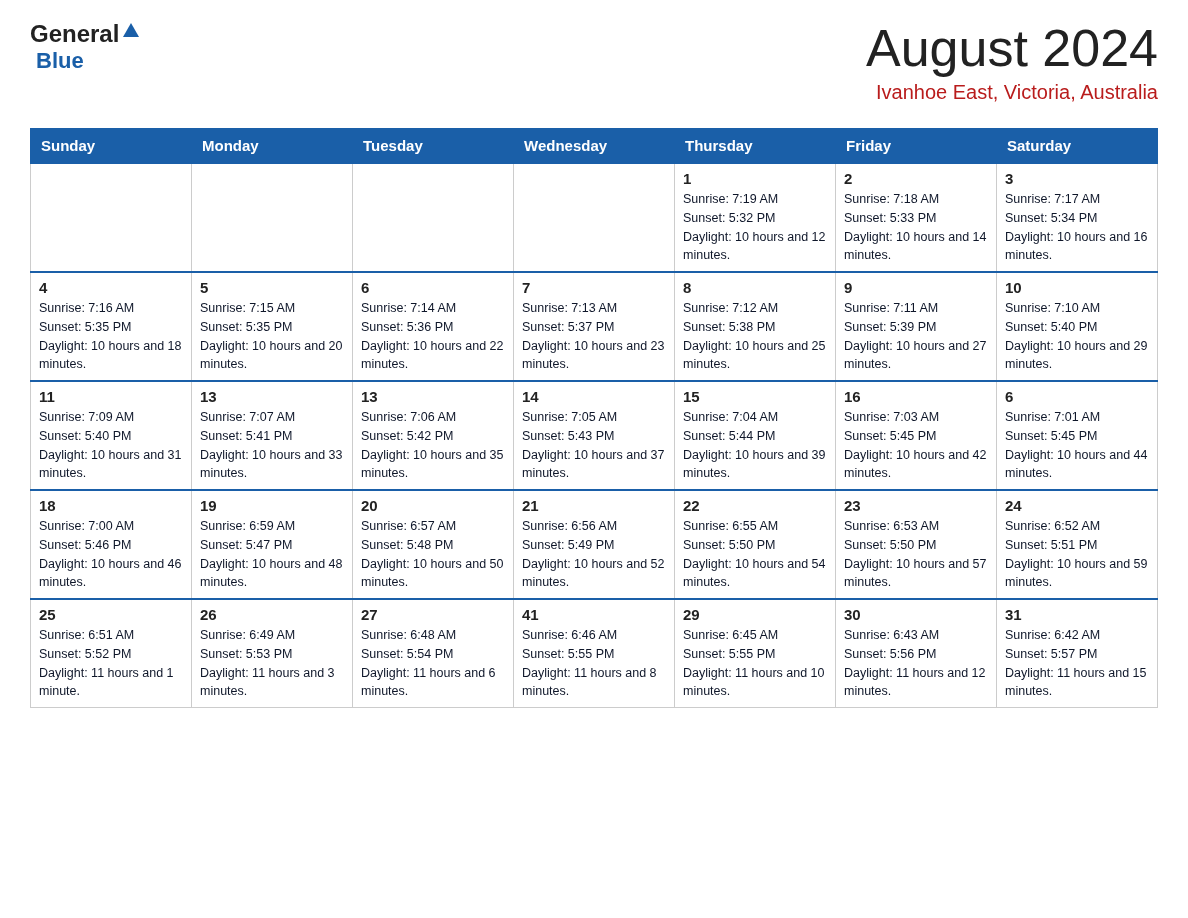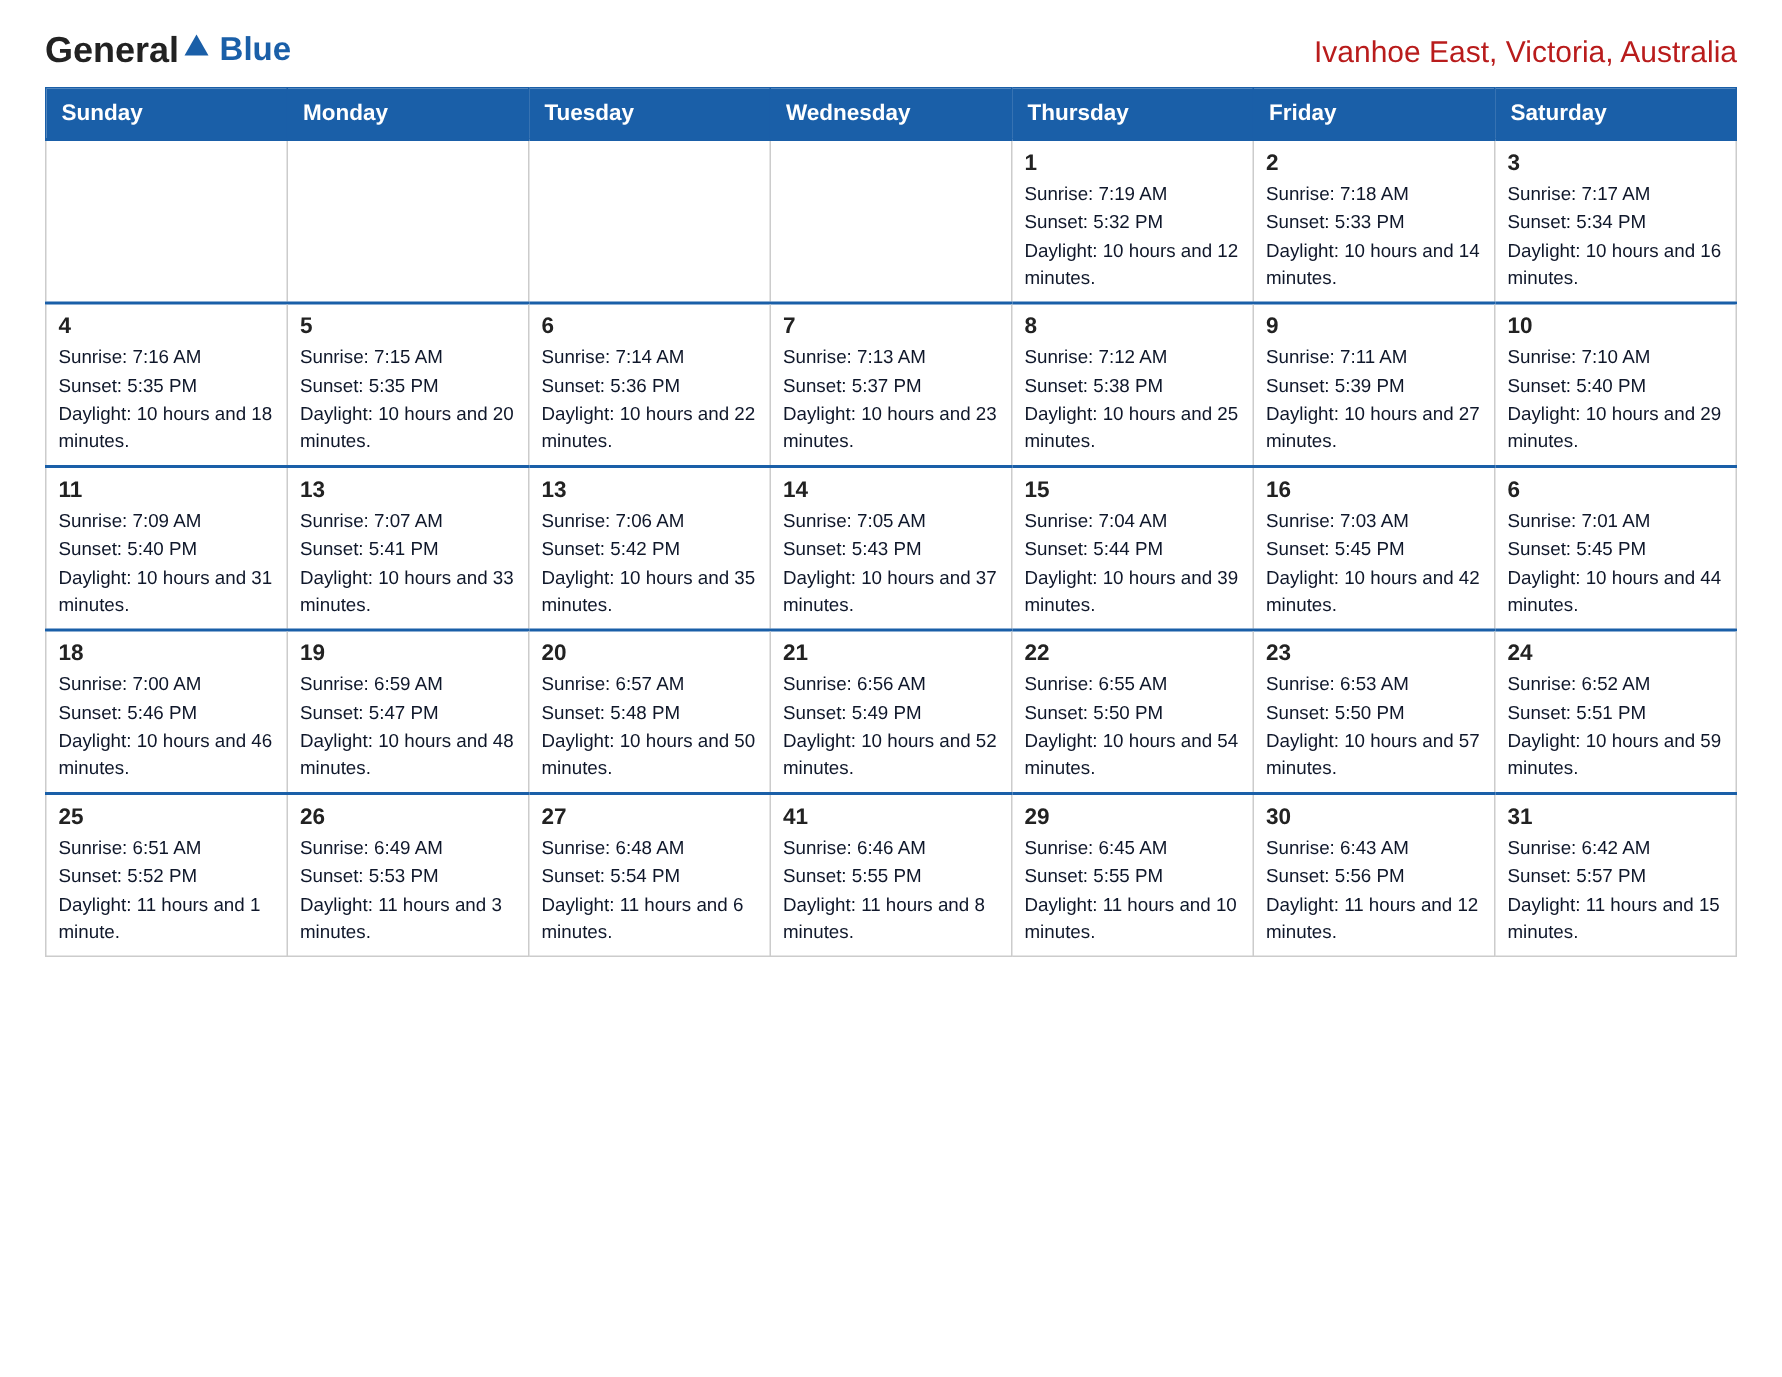--- a/index.html
+++ b/index.html
@@ -12,21 +12,21 @@
       padding: 20px 30px 30px 30px;
     }
     .header-row {
       display: flex;
       justify-content: space-between;
       align-items: flex-start;
       margin-bottom: 6px;
     }
     .logo-block {
       display: flex;
-      flex-direction: row;
+      flex-direction: column;
       align-items: flex-start;
     }
     .logo-line1 {
       display: flex;
       align-items: center;
     }
     .logo-line2 {
       color: #1a5fa8;
       font-size: 22px;
       font-weight: bold;
@@ -42,21 +42,21 @@
       line-height: 1.1;
     }
     .subtitle {
       font-size: 20px;
       color: #b91c1c;
       margin-top: 4px;
     }
     .calendar {
       width: 100%;
       border-collapse: collapse;
-      margin-top: 10px;
+      margin-top: 24px;
     }
     .calendar th {
       background-color: #1a5fa8;
       color: #fff;
       font-size: 15px;
       font-weight: bold;
       padding: 8px 10px;
       text-align: left;
       border: 1px solid #1a5fa8;
     }
@@ -98,20 +98,21 @@
       <span style="font-size:24px;font-weight:bold;color:#222;font-family:Arial,sans-serif;">General</span>
       <span style="display:inline-block;margin-left:3px;vertical-align:middle;position:relative;top:-2px;">
         <svg width="18" height="18" viewBox="0 0 18 18">
             <polygon points="9,2 17,16 1,16" fill="#1a5fa8"></polygon>
           </svg>
       </span>
     </div>
     <div class="logo-line2">Blue</div>
   </div>
   <div class="title-block">
+    <div class="main-title">August 2024</div>
     <div class="subtitle">Ivanhoe East, Victoria, Australia</div>
   </div>
 </div>
 
 <table class="calendar">
   <thead>
     <tr>
       <th>Sunday</th>
       <th>Monday</th>
       <th>Tuesday</th>

